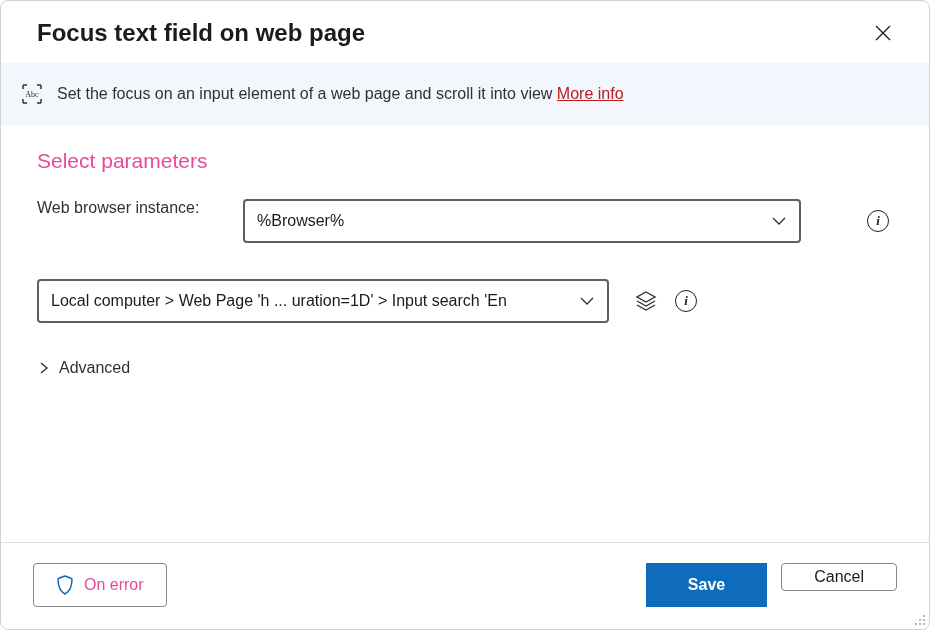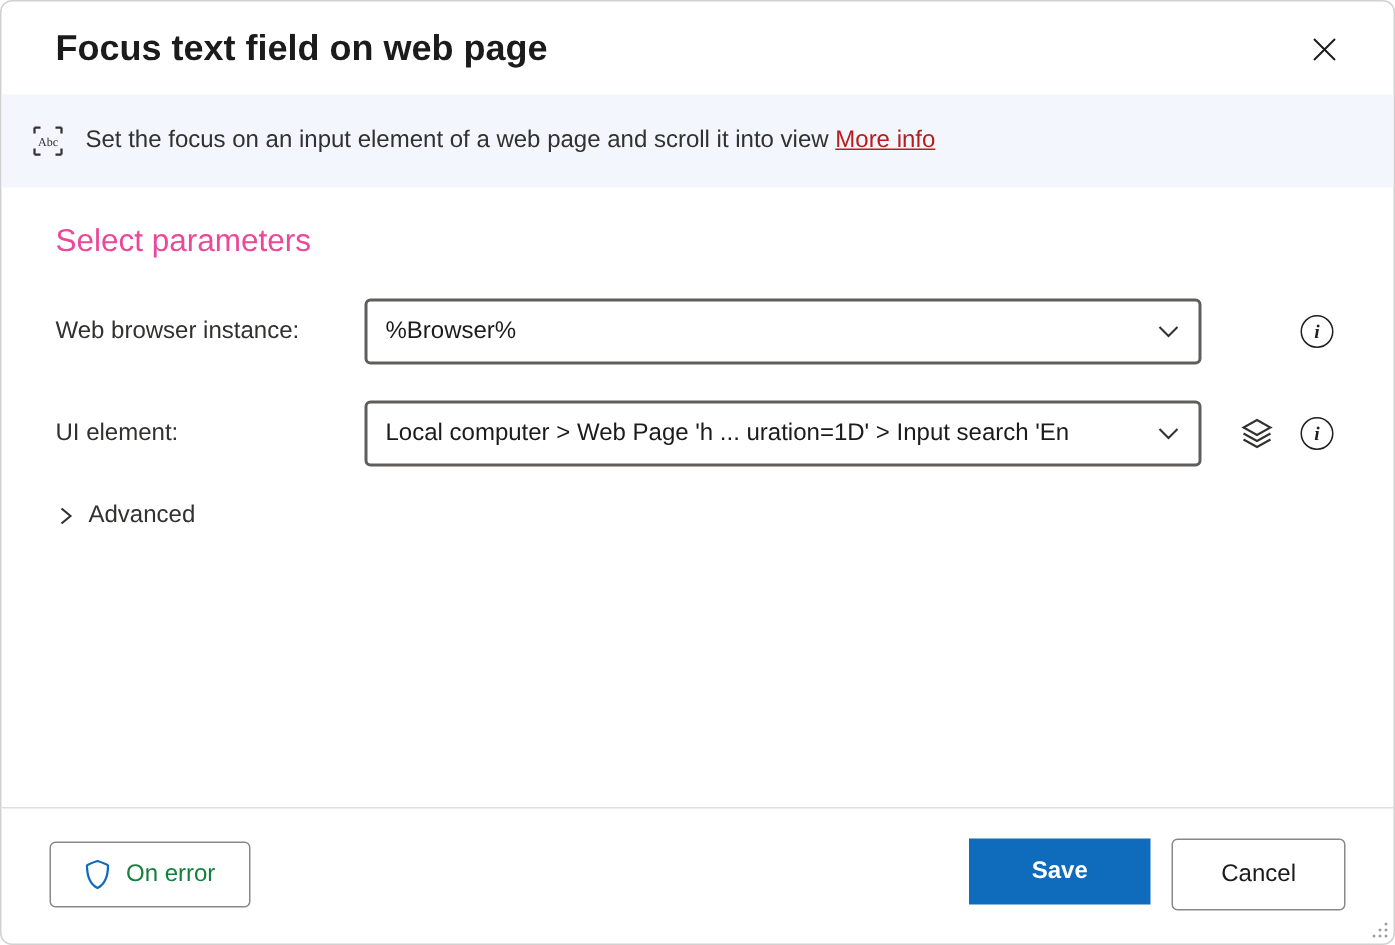--- a/index.html
+++ b/index.html
@@ -69,22 +69,21 @@
       overflow: auto;
     }
     .section-heading {
       font-size: 21px;
       color: #ec4899;
       margin-bottom: 26px;
       font-weight: 400;
     }
     .param-row {
       display: flex;
-      align-items: center;
-      margin-bottom: 24px;
+      margin-bottom: 36px;
       gap: 14px;
     }
     .param-label {
       width: 192px;
       font-size: 16px;
       color: #323130;
       flex-shrink: 0;
     }
     .param-control {
       flex: 1;
@@ -154,40 +153,40 @@
     .on-error-btn {
       height: 44px;
       padding: 0 22px;
       border: 1px solid #8a8886;
       border-radius: 4px;
       background: #fff;
       display: flex;
       align-items: center;
       gap: 10px;
       font-size: 16px;
-      color: #15803d;
+      color: #ec4899;
       cursor: pointer;
     }
     .footer-right {
       display: flex;
       gap: 14px;
     }
     .save-btn {
       height: 44px;
       padding: 0 42px;
       border: none;
       border-radius: 0;
       background: #0f6cbd;
       color: #fff;
       font-size: 16px;
       font-weight: 600;
       cursor: pointer;
     }
     .cancel-btn {
-      height: 48px;
+      height: 28px;
       padding: 0 32px;
       border: 1px solid #8a8886;
       border-radius: 4px;
       background: #fff;
       color: #1b1b1b;
       font-size: 16px;
       cursor: pointer;
     }
     .resize-grip {
       position: absolute;
@@ -239,21 +238,20 @@
         </svg>
       </div>
       <div class="fixed-icon-space">
         <button class="icon-btn">
           <span class="info-circle">i</span>
         </button>
       </div>
     </div>
 
     <div class="param-row">
-      <div class="param-label">UI element:</div>
       <div class="param-control">
         <span class="param-control-text">Local computer &gt; Web Page 'h ... uration=1D' &gt; Input search 'En</span>
         <svg class="chevron" width="16" height="16" viewBox="0 0 16 16">
           <path d="M2 5 L8 11 L14 5" stroke="#323130" stroke-width="1.4" fill="none"></path>
         </svg>
       </div>
       <div class="fixed-icon-space">
         <button class="icon-btn">
           <svg width="22" height="22" viewBox="0 0 22 22">
             <path d="M11 2 L20 7 L11 12 L2 7 Z" stroke="#323130" stroke-width="1.4" fill="none"></path>

